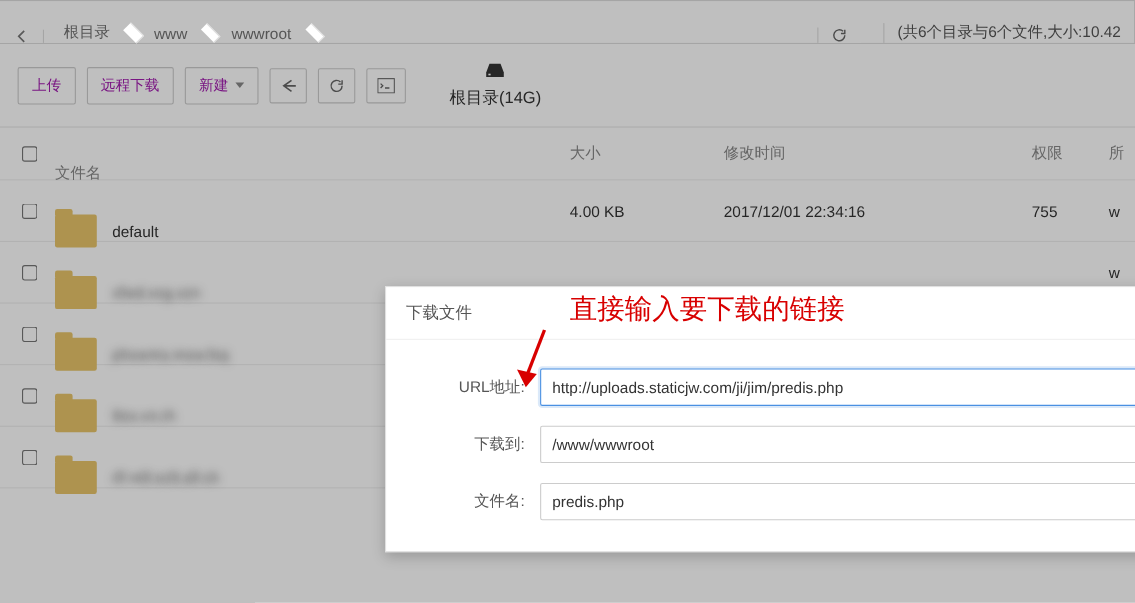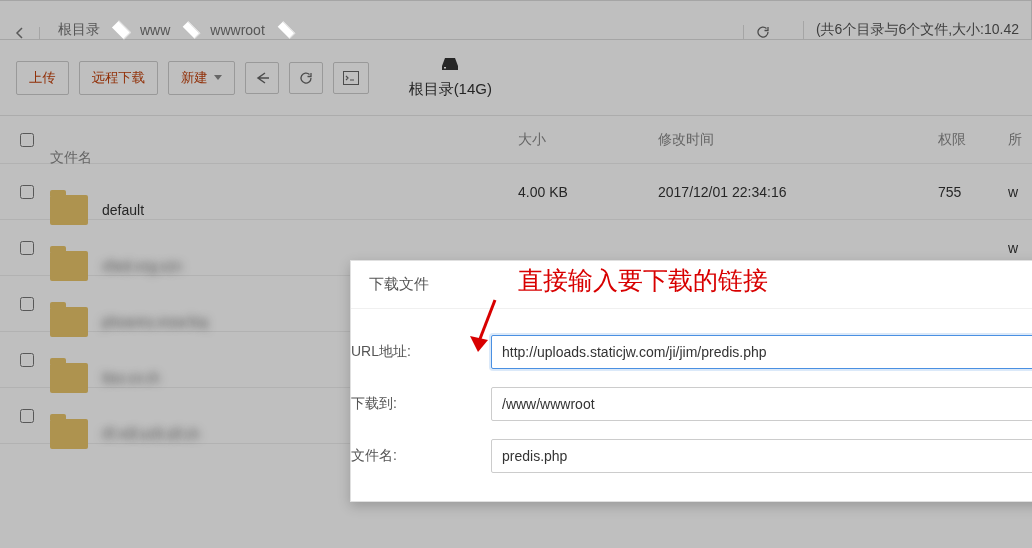--- a/index.html
+++ b/index.html
@@ -12,21 +12,21 @@
   .crumbs { flex: 1; display: flex; align-items: center; }
   .crumb { position: relative; padding: 0 22px 0 18px; height: 100%; display: flex; align-items: center; background: #fff; color: #555; }
   .crumb::after { content: ""; position: absolute; right: -8px; top: 4px; bottom: 4px; width: 16px; border-top: 1px solid #ddd; border-right: 1px solid #ddd; transform: rotate(45deg); background: #fff; z-index: 1; }
   .crumb span { position: relative; z-index: 2; }
   .crumb:last-child::after { display: block; }
   .refresh-box { width: 40px; border-left: 1px solid #ddd; display: flex; align-items: center; justify-content: center; color: #666; background: #fff; }
   .stats { padding: 0 12px; display: flex; align-items: center; color: #555; border-left: 1px solid #ddd; white-space: nowrap; margin-left: 20px; }
 
   
   .toolbar { display: flex; align-items: center; gap: 10px; padding: 16px; }
-  .btn { border: 1px solid #ccc; background: #fff; padding: 7px 12px; border-radius: 2px; color: #c2410c; display: inline-flex; align-items: center; gap: 6px; min-height: 32px; }
+  .btn { border: 1px solid #ccc; background: #fff; padding: 7px 12px; border-radius: 2px; color: #a21caf; display: inline-flex; align-items: center; gap: 6px; min-height: 32px; }
   .btn.icon-only { padding: 7px 9px; }
   .btn .caret { width: 0; height: 0; border-left: 4px solid transparent; border-right: 4px solid transparent; border-top: 5px solid #888; }
   .disk-info { display: flex; align-items: center; gap: 8px; margin-left: 30px; font-size: 15px; flex-direction: column; }
 
   
   .tbl { width: 100%; border-top: 1px solid #e6e6e6; }
   .row { display: flex; align-items: center; height: 56px; border-bottom: 1px solid #eee; padding: 0 10px; }
   .row.header { height: 48px; color: #888; font-weight: normal; }
   .cell-check { width: 34px; display: flex; justify-content: center; }
   .cell-name { flex: 1; display: flex; align-items: center; gap: 14px; padding-left: 6px; margin-top: 36px; }
@@ -38,21 +38,21 @@
   .folder-icon { width: 38px; height: 30px; background: #e8c56a; border-radius: 2px; position: relative; }
   .folder-icon::before { content: ""; position: absolute; top: -5px; left: 0; width: 16px; height: 6px; background: #e8c56a; border-radius: 2px 2px 0 0; }
 
   .blurred { color: transparent; text-shadow: 0 0 8px rgba(80,80,80,0.9); }
 
   
   .modal { position: absolute; left: 350px; top: 260px; width: 808px; background: #fff; border: 1px solid #e0e0e0; box-shadow: 0 4px 12px rgba(0,0,0,0.2); z-index: 20; }
   .modal-title { padding: 14px 18px; font-size: 15px; color: #555; border-bottom: 1px solid #f0f0f0; }
   .modal-body { padding: 26px 30px 10px 0; }
   .form-row { display: flex; align-items: center; margin-bottom: 18px; }
-  .form-label { width: 140px; padding-right: 14px; color: #555; }
+  .form-label { width: 140px; text-align: right; padding-right: 14px; color: #555; }
   .form-input { flex: 1; border: 1px solid #ccc; border-radius: 2px; padding: 8px 10px; font-size: 14px; color: #333; }
   .form-input.active { border: 1px solid #4a90e2; box-shadow: 0 0 0 2px rgba(74,144,226,0.2); }
   .modal-close { position: absolute; right: -10px; top: -10px; width: 30px; height: 30px; background: #8a8a8a; border-radius: 50%; display: flex; align-items: center; justify-content: center; color: #fff; font-size: 16px; border: 3px solid #fff; z-index: 22; }
 
   
   .annot { position: absolute; left: 518px; top: 264px; font-size: 25px; color: #d80000; z-index: 25; font-weight: 400; white-space: nowrap; }
   .arrow-svg { position: absolute; left: 460px; top: 292px; z-index: 25; }
 
   input[type=checkbox] { width: 14px; height: 14px; }
 </style>

